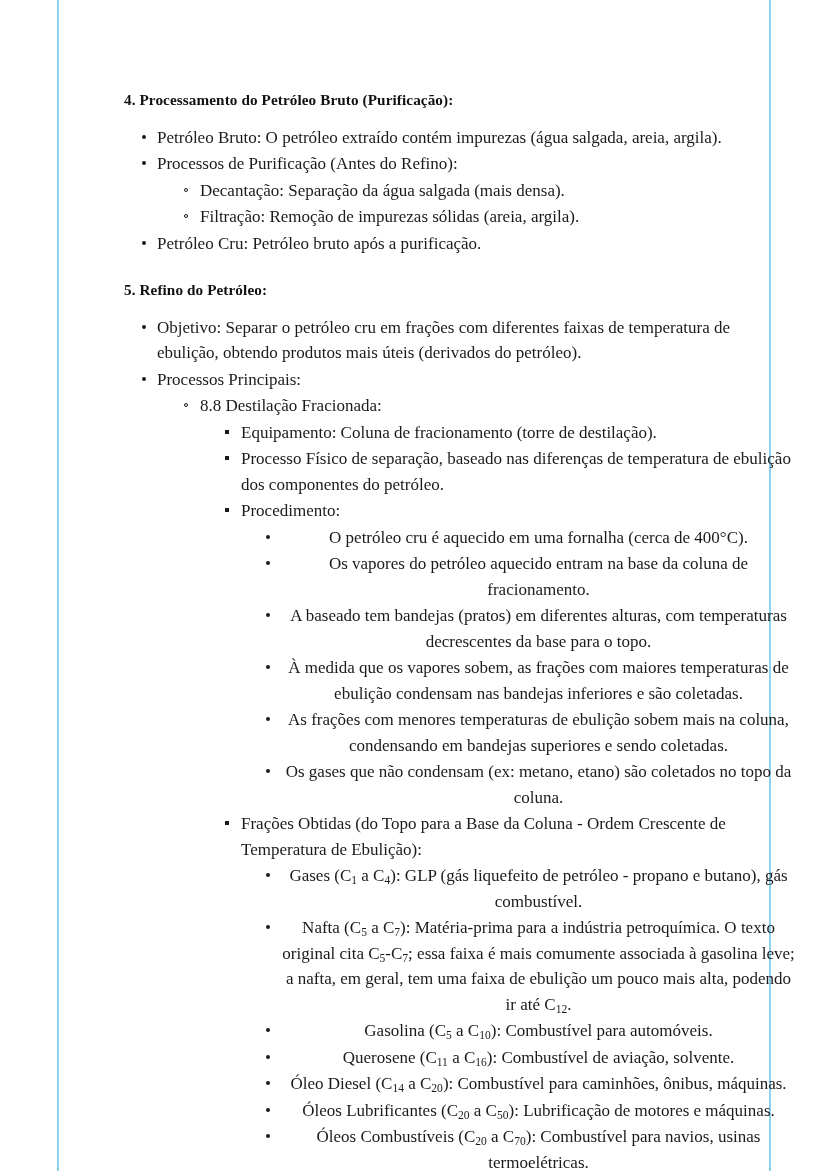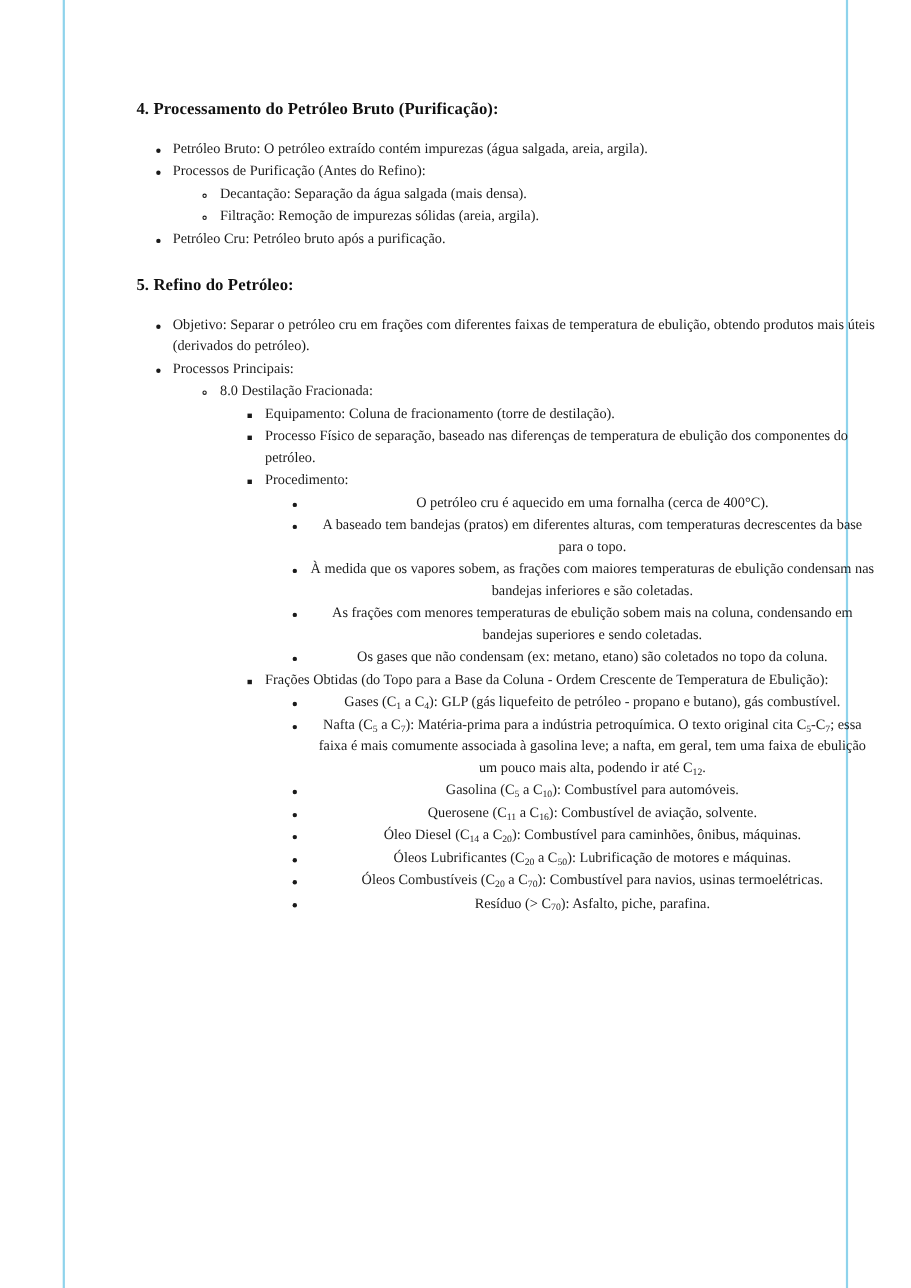--- a/index.html
+++ b/index.html
@@ -48,21 +48,21 @@
   }
   .section + .section { margin-top: 24px; }
 
   ul {
     list-style: none;
     margin: 0;
     padding: 0;
   }
   li {
     position: relative;
-    font-size: 13px;
+    font-size: 17px;
     line-height: 1.50;
     margin: 0 0 1px 0;
   }
   li > .li-text { display: block; }
 
   
   li::before {
     position: absolute;
     left: 0;
     color: #1a1a1a;
@@ -151,33 +151,36 @@
     <div class="section">
       <h2 class="section-heading">5. Refino do Petróleo:</h2>
       <ul class="lvl1">
         <li>
           <span class="li-text">Objetivo: Separar o petróleo cru em frações com diferentes faixas de temperatura de ebulição, obtendo produtos mais úteis (derivados do petróleo).</span>
         </li>
         <li>
           <span class="li-text">Processos Principais:</span>
           <ul class="lvl2">
             <li>
-              <span class="li-text">8.0 Destilação Fracionada:</span>
+              <span class="li-text">8.8 Destilação Fracionada:</span>
               <ul class="lvl3">
                 <li>
                   <span class="li-text">Equipamento: Coluna de fracionamento (torre de destilação).</span>
                 </li>
                 <li>
                   <span class="li-text">Processo Físico de separação, baseado nas diferenças de temperatura de ebulição dos componentes do petróleo.</span>
                 </li>
                 <li>
                   <span class="li-text">Procedimento:</span>
                   <ul class="lvl4">
                     <li>
                       <span class="li-text">O petróleo cru é aquecido em uma fornalha (cerca de 400°C).</span>
+                    </li>
+                    <li>
+                      <span class="li-text">Os vapores do petróleo aquecido entram na base da coluna de fracionamento.</span>
                     </li>
                     <li>
                       <span class="li-text">A baseado tem bandejas (pratos) em diferentes alturas, com temperaturas decrescentes da base para o topo.</span>
                     </li>
                     <li>
                       <span class="li-text">À medida que os vapores sobem, as frações com maiores temperaturas de ebulição condensam nas bandejas inferiores e são coletadas.</span>
                     </li>
                     <li>
                       <span class="li-text">As frações com menores temperaturas de ebulição sobem mais na coluna, condensando em bandejas superiores e sendo coletadas.</span>
                     </li>

